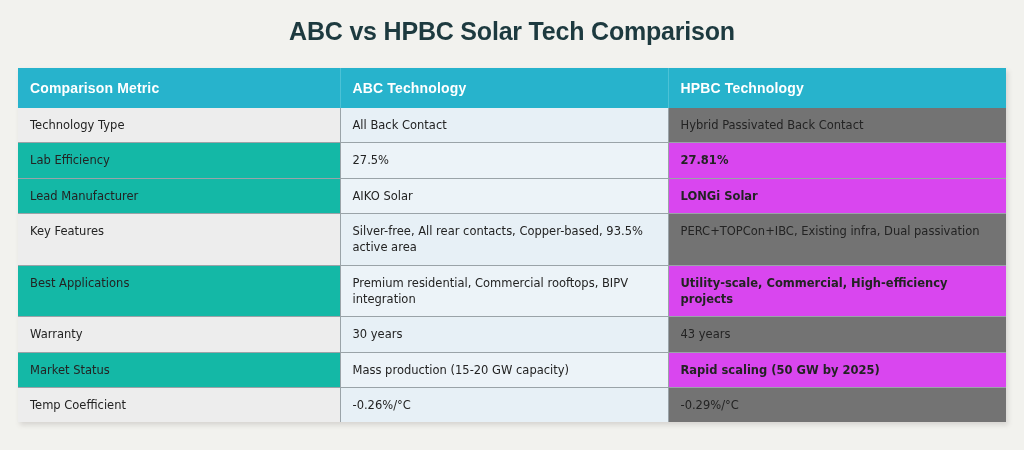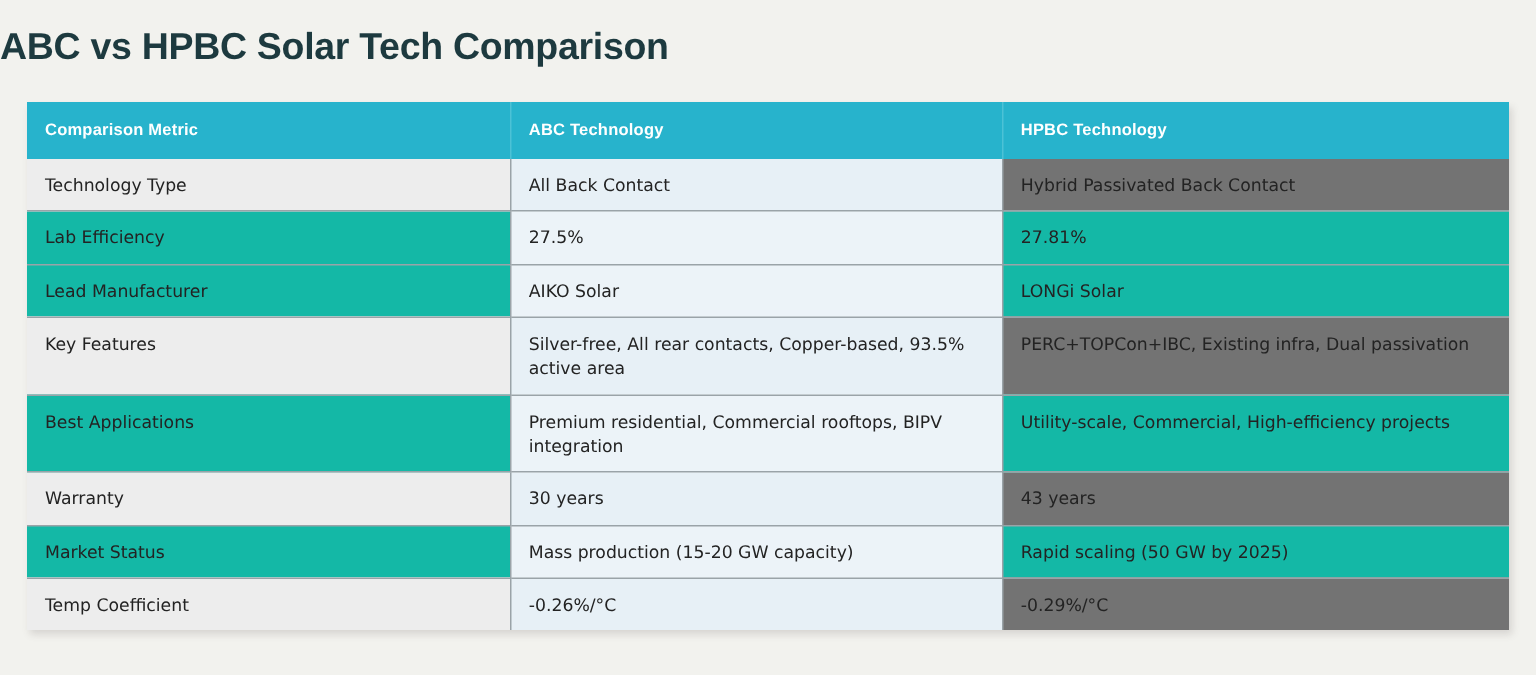--- a/index.html
+++ b/index.html
@@ -13,20 +13,21 @@
     font-family: "DejaVu Sans", "Liberation Sans", sans-serif;
     overflow: hidden;
   }
   .page {
     position: relative;
     width: 1024px;
     height: 450px;
     box-sizing: border-box;
   }
   .title {
+    text-align: center;
     font-size: 25px;
     font-weight: bold;
     color: #1d3a3f;
     letter-spacing: -0.2px;
     padding-top: 17px;
     font-family: "Liberation Sans", "DejaVu Sans", sans-serif;
   }
   .table-wrap {
     position: absolute;
     left: 18px;
@@ -41,21 +42,21 @@
     width: 988px;
     font-size: 11.5px;
   }
   table.cmp col.c-metric { width: 322px; }
   table.cmp col.c-abc    { width: 328px; }
   table.cmp col.c-hpbc   { width: 338px; }
 
   thead th {
     background: #27b3cc;
     color: #ffffff;
-    font-size: 11px;
+    font-size: 14px;
     font-weight: bold;
     text-align: left;
     padding: 12px 0 12px 12px;
     border-right: 1px solid #4cc2d6;
     letter-spacing: 0.15px;
     font-family: "Liberation Sans", "DejaVu Sans", sans-serif;
     height: 14px;
     vertical-align: middle;
   }
   thead th.last { border-right: none; }
@@ -72,21 +73,21 @@
   tbody tr:last-child td { border-bottom: none; }
 
   
   tbody tr.odd  td.metric { background: #ededed; }
   tbody tr.even td.metric { background: #14b8a6; }
   
   tbody tr.odd  td.abc { background: #e7f0f6; }
   tbody tr.even td.abc { background: #ecf3f8; }
   
   tbody tr.odd  td.hpbc { background: #737373; }
-  tbody tr.even td.hpbc { background: #14b8a6; }
+  tbody tr.even td.hpbc { background: #d946ef; font-weight: bold; }
 </style>
 </head>
 <body>
 
 <div class="page">
 
   <div class="title">ABC vs HPBC Solar Tech Comparison</div>
 
   <div class="table-wrap">
     <table class="cmp">

